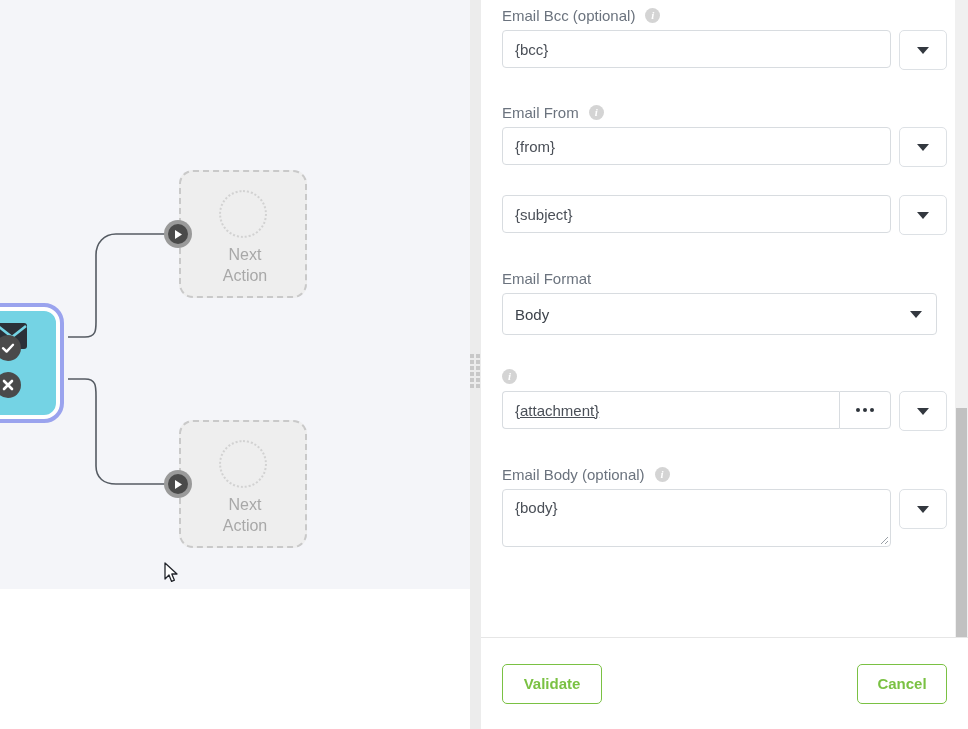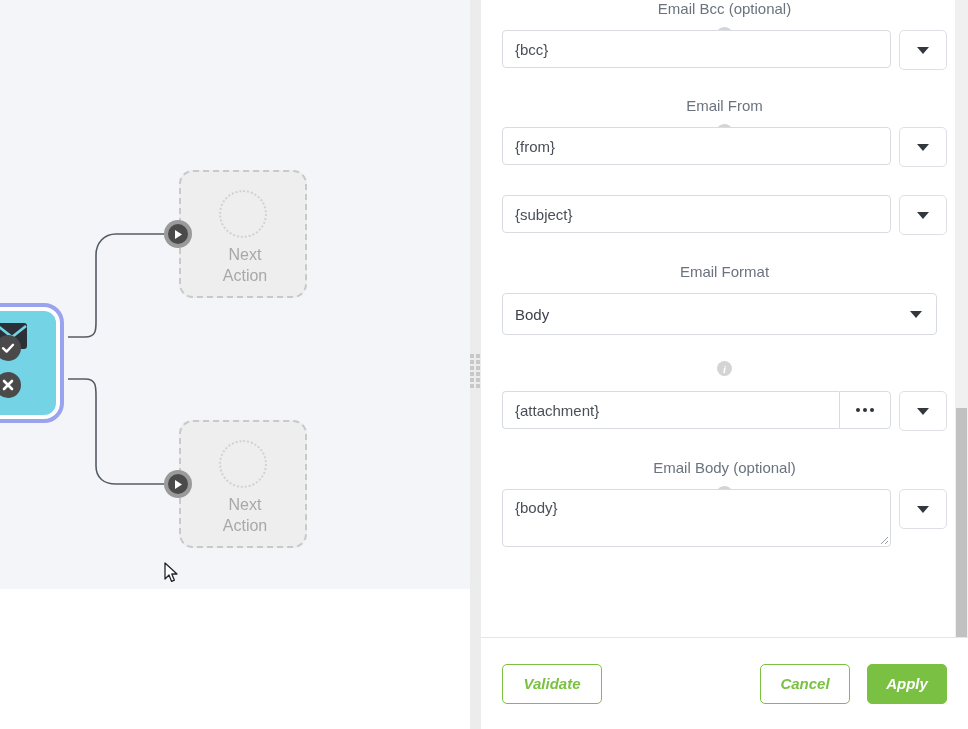--- a/index.html
+++ b/index.html
@@ -124,21 +124,20 @@
     position: absolute; left: 0; top: 0;
     width: 487px; height: 637px;
     padding: 0px 21px 0 21px;
     overflow: hidden;
   }
   .field { margin-bottom: 0; }
   .field-label {
     display: flex; align-items: center; gap: 10px;
     font-size: 15px; color: #6b737e;
     height: 30px;
-    flex-direction: column;
   }
   .info-icon {
     width: 15px; height: 15px; border-radius: 50%;
     background: #d4d4d4; color: #ffffff;
     font-size: 11px; font-weight: bold; font-style: italic;
     display: flex; align-items: center; justify-content: center;
     font-family: "Liberation Serif", serif;
   }
   .row { display: flex; align-items: flex-start; gap: 8px; }
   .inp {
@@ -173,21 +172,21 @@
     border: 1px solid #d8dce0;
     border-radius: 4px;
     background: #ffffff;
     display: flex; align-items: center;
     padding: 0 14px 0 12px;
     font-size: 15px; color: #3d434b;
     justify-content: space-between;
   }
   
   .igroup { display: flex; flex: 1; }
-  .igroup .inp { flex: 1; border-right: none; border-radius: 4px 0 0 4px; }
+  .igroup .inp { flex: 1; border-right: none; border-radius: 4px 0 0 4px; text-decoration: underline; }
   .dots-btn {
     width: 52px;
     border: 1px solid #d8dce0;
     border-radius: 0 4px 4px 0;
     background: #ffffff;
     display: flex; align-items: center; justify-content: center;
     gap: 3px;
   }
   .dots-btn i { width: 4px; height: 4px; border-radius: 50%; background: #2f343b; display:block; }
   
@@ -210,21 +209,20 @@
   }
 
   
   #footer {
     position: absolute; left: 0; top: 637px;
     width: 487px; height: 92px;
     background: #ffffff;
     border-top: 1px solid #e6e6e6;
     display: flex; align-items: center;
     padding: 0 21px;
-    font-style: italic;
   }
   .btn {
     height: 40px;
     border-radius: 5px;
     font-size: 15px;
     font-weight: bold;
     display: flex; align-items: center; justify-content: center;
     font-family: "Liberation Sans", sans-serif;
   }
   .btn-outline {
@@ -438,16 +436,15 @@
     </div>
 
     <div id="panel-scrollbar">
       <div id="panel-scrollbar-thumb"></div>
     </div>
 
     <div id="footer">
       <div class="btn btn-outline" id="btn-validate">Validate</div>
       <div class="spacer"></div>
       <div class="btn btn-outline" id="btn-cancel">Cancel</div>
-      <div class="btn btn-solid" id="btn-apply">Apply</div>
     </div>
   </div>
 </div>
 
 </body></html>

